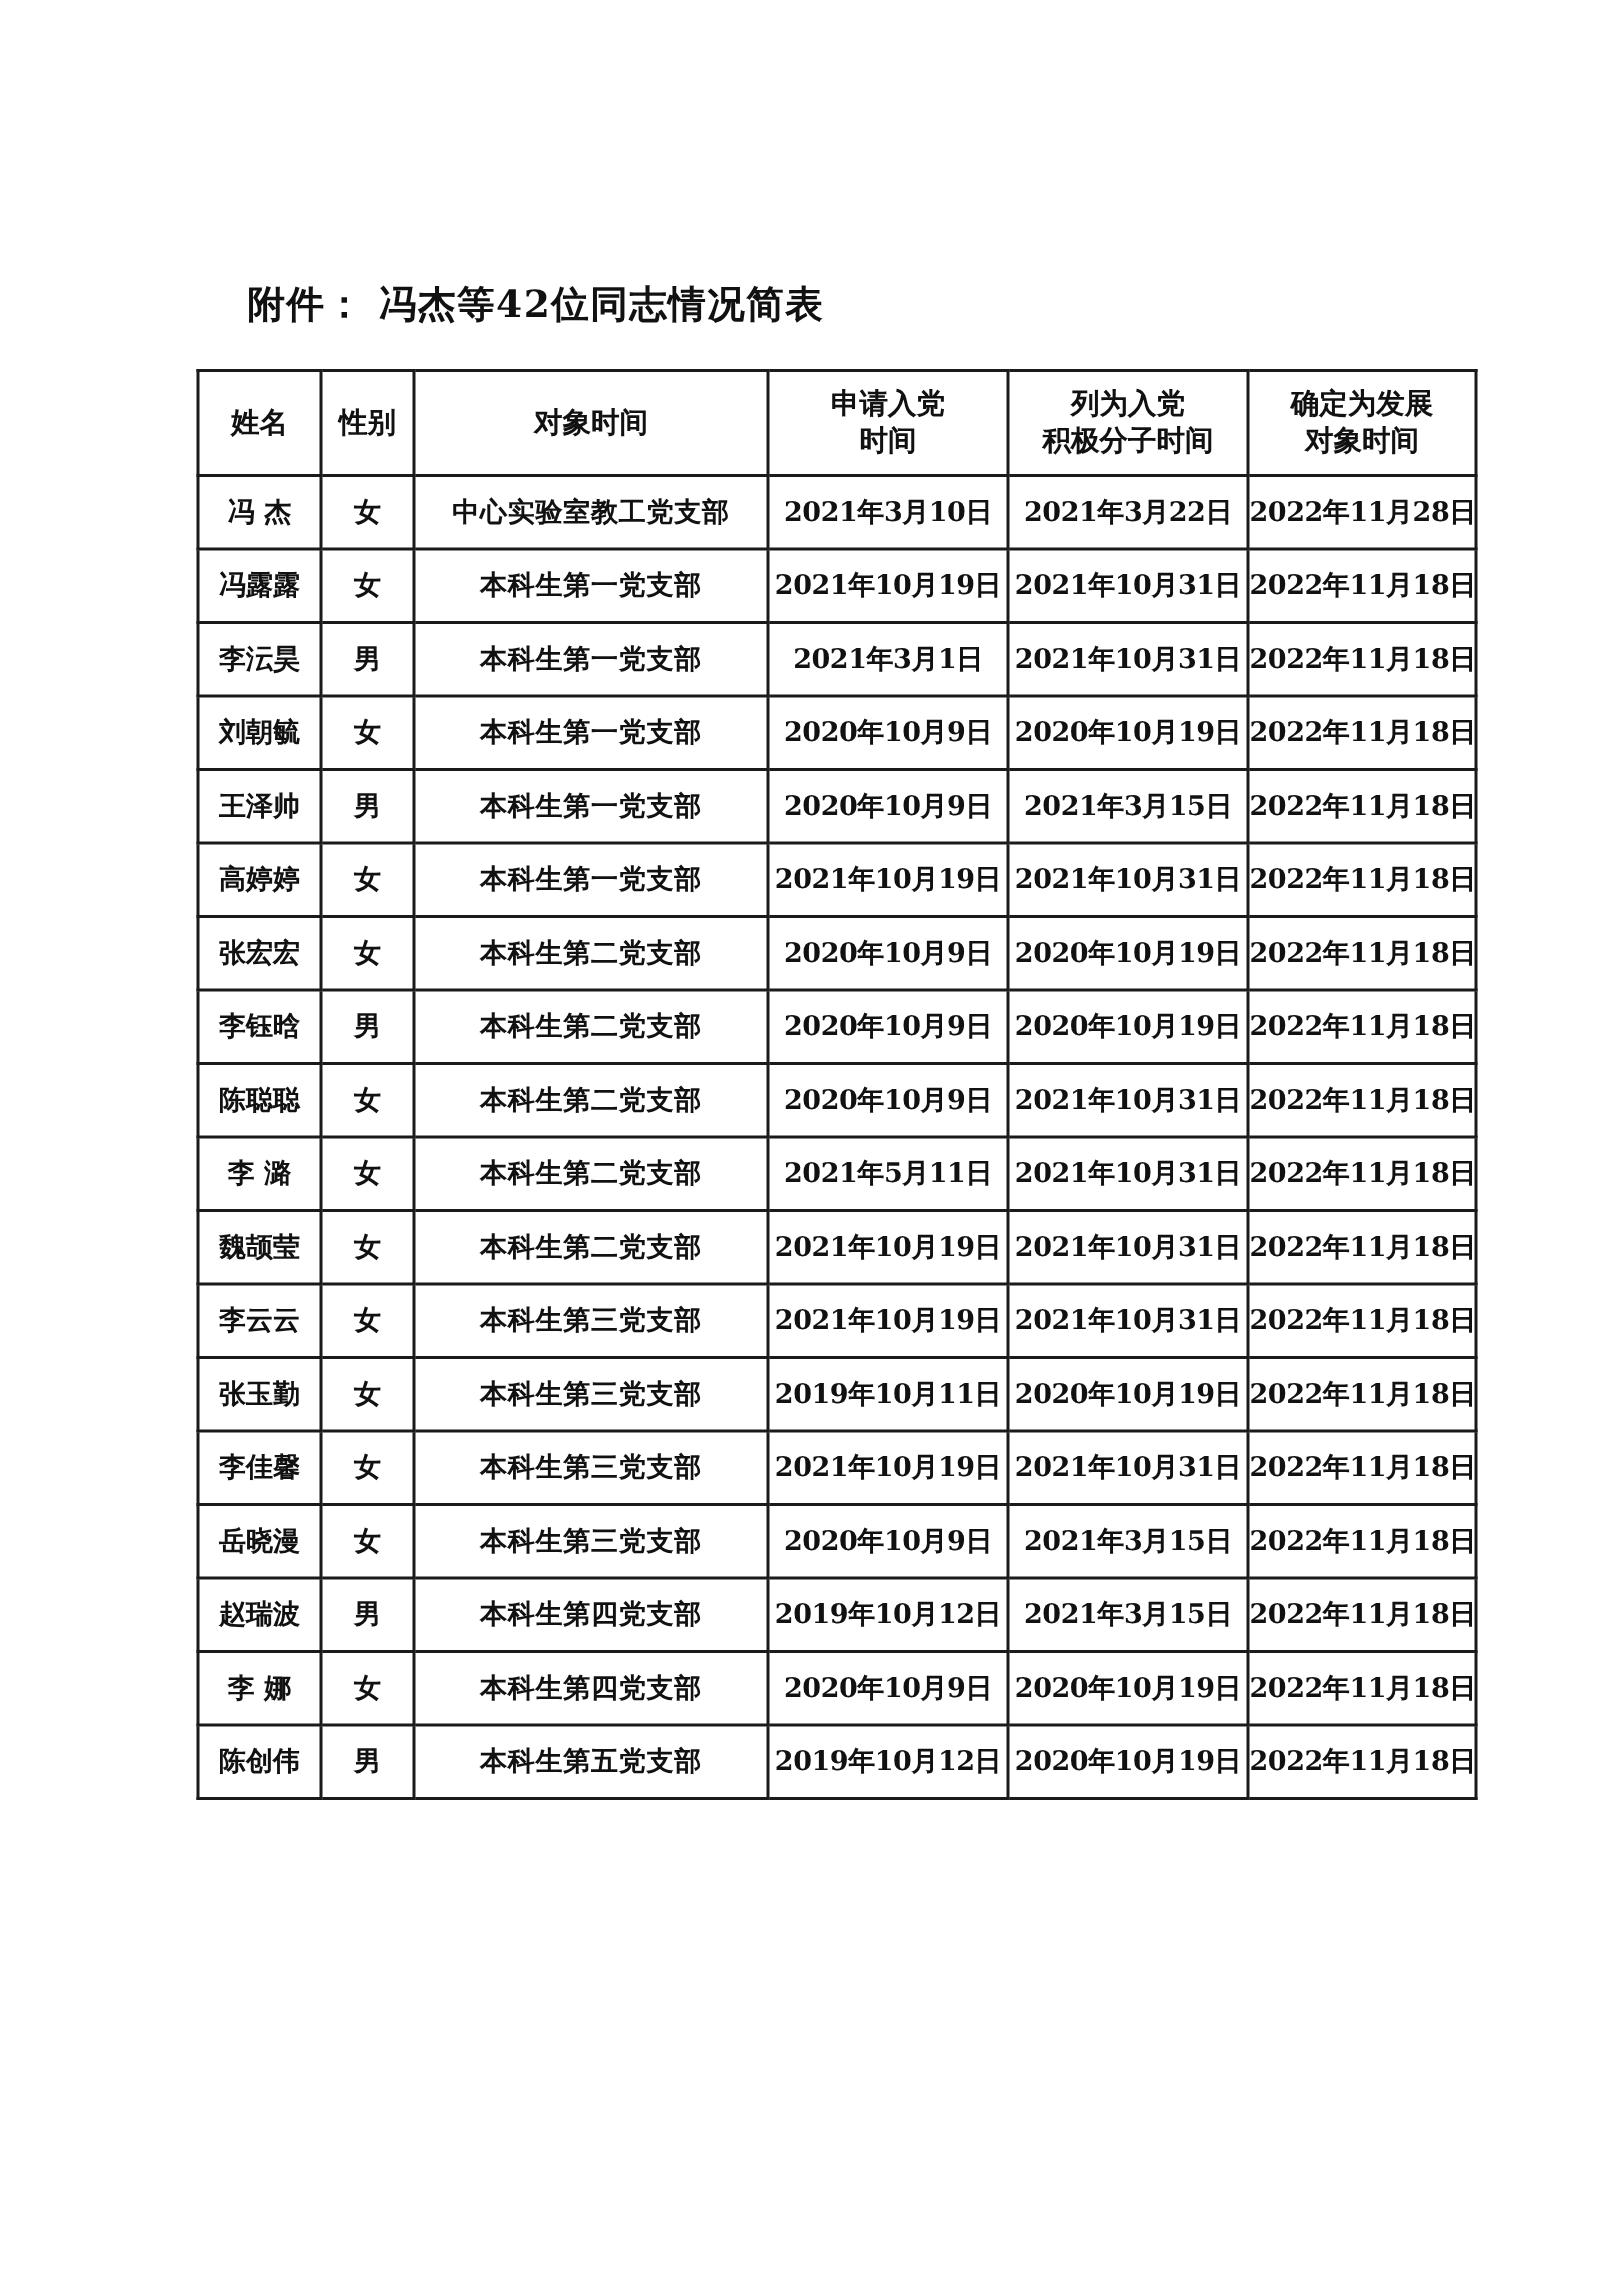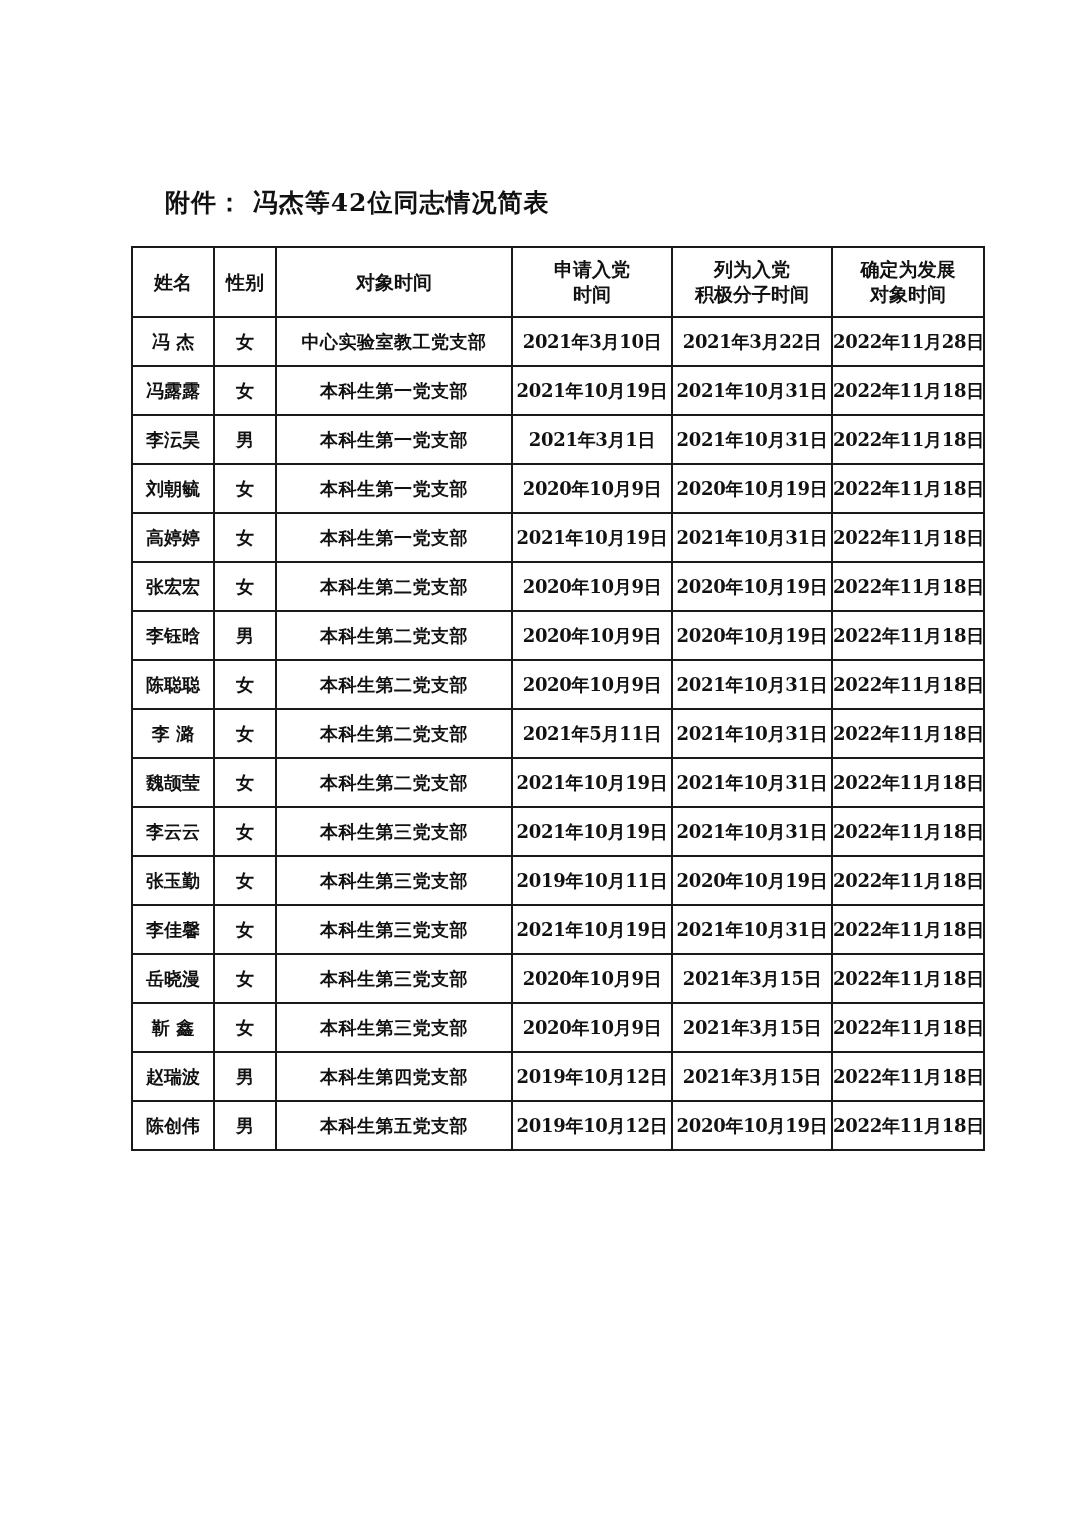--- a/index.html
+++ b/index.html
@@ -135,20 +135,28 @@
         </tr>
       <tr>
           <td class="name-cell">刘朝毓</td>
           <td class="gender-cell">女</td>
           <td class="unit-cell">本科生第一党支部</td>
           <td class="date-cell">2020年10月9日</td>
           <td class="date-cell">2020年10月19日</td>
           <td class="date-cell">2022年11月18日</td>
         </tr>
       <tr>
+          <td class="name-cell">王泽帅</td>
+          <td class="gender-cell">男</td>
+          <td class="unit-cell">本科生第一党支部</td>
+          <td class="date-cell">2020年10月9日</td>
+          <td class="date-cell">2021年3月15日</td>
+          <td class="date-cell">2022年11月18日</td>
+        </tr>
+      <tr>
           <td class="name-cell">高婷婷</td>
           <td class="gender-cell">女</td>
           <td class="unit-cell">本科生第一党支部</td>
           <td class="date-cell">2021年10月19日</td>
           <td class="date-cell">2021年10月31日</td>
           <td class="date-cell">2022年11月18日</td>
         </tr>
       <tr>
           <td class="name-cell">张宏宏</td>
           <td class="gender-cell">女</td>
@@ -208,43 +216,43 @@
       <tr>
           <td class="name-cell">李佳馨</td>
           <td class="gender-cell">女</td>
           <td class="unit-cell">本科生第三党支部</td>
           <td class="date-cell">2021年10月19日</td>
           <td class="date-cell">2021年10月31日</td>
           <td class="date-cell">2022年11月18日</td>
         </tr>
       <tr>
           <td class="name-cell">岳晓漫</td>
-          <td class="gender-cell">女</td>
-          <td class="unit-cell">本科生第三党支部</td>
-          <td class="date-cell">2020年10月9日</td>
-          <td class="date-cell">2021年3月15日</td>
-          <td class="date-cell">2022年11月18日</td>
-        </tr>
-      <tr>
-          <td class="name-cell">靳  鑫</td>
           <td class="gender-cell">女</td>
           <td class="unit-cell">本科生第三党支部</td>
           <td class="date-cell">2020年10月9日</td>
           <td class="date-cell">2021年3月15日</td>
           <td class="date-cell">2022年11月18日</td>
         </tr>
       <tr>
           <td class="name-cell">赵瑞波</td>
           <td class="gender-cell">男</td>
           <td class="unit-cell">本科生第四党支部</td>
           <td class="date-cell">2019年10月12日</td>
           <td class="date-cell">2021年3月15日</td>
           <td class="date-cell">2022年11月18日</td>
         </tr>
       <tr>
+          <td class="name-cell">李  娜</td>
+          <td class="gender-cell">女</td>
+          <td class="unit-cell">本科生第四党支部</td>
+          <td class="date-cell">2020年10月9日</td>
+          <td class="date-cell">2020年10月19日</td>
+          <td class="date-cell">2022年11月18日</td>
+        </tr>
+      <tr>
           <td class="name-cell">陈创伟</td>
           <td class="gender-cell">男</td>
           <td class="unit-cell">本科生第五党支部</td>
           <td class="date-cell">2019年10月12日</td>
           <td class="date-cell">2020年10月19日</td>
           <td class="date-cell">2022年11月18日</td>
         </tr>
     </tbody>
   </table>
 

